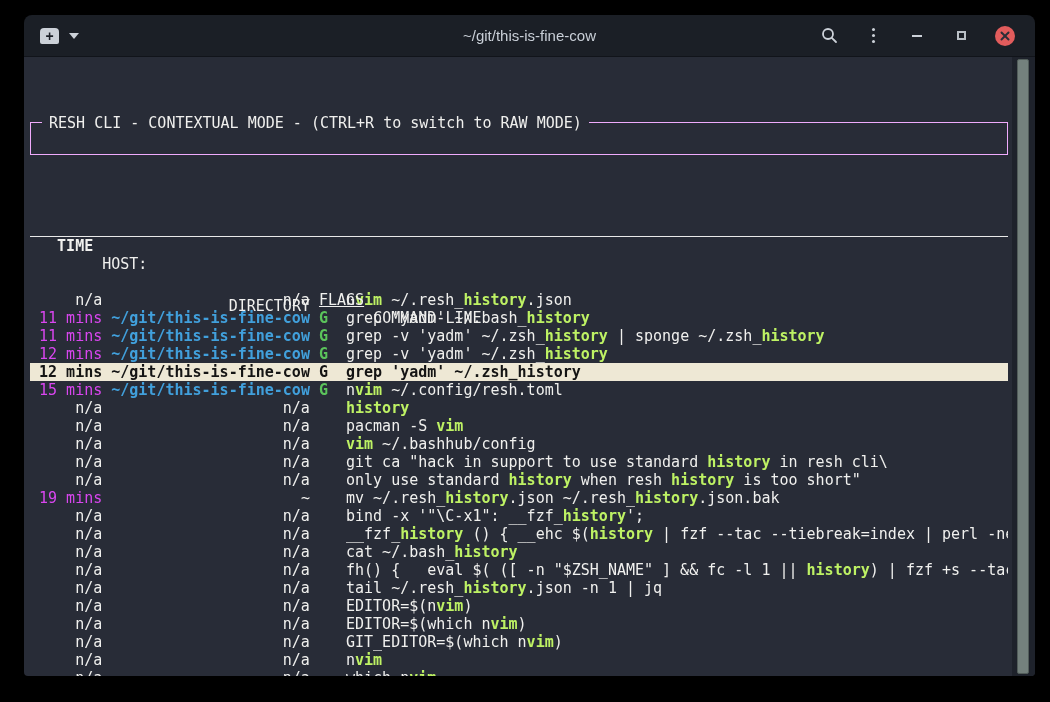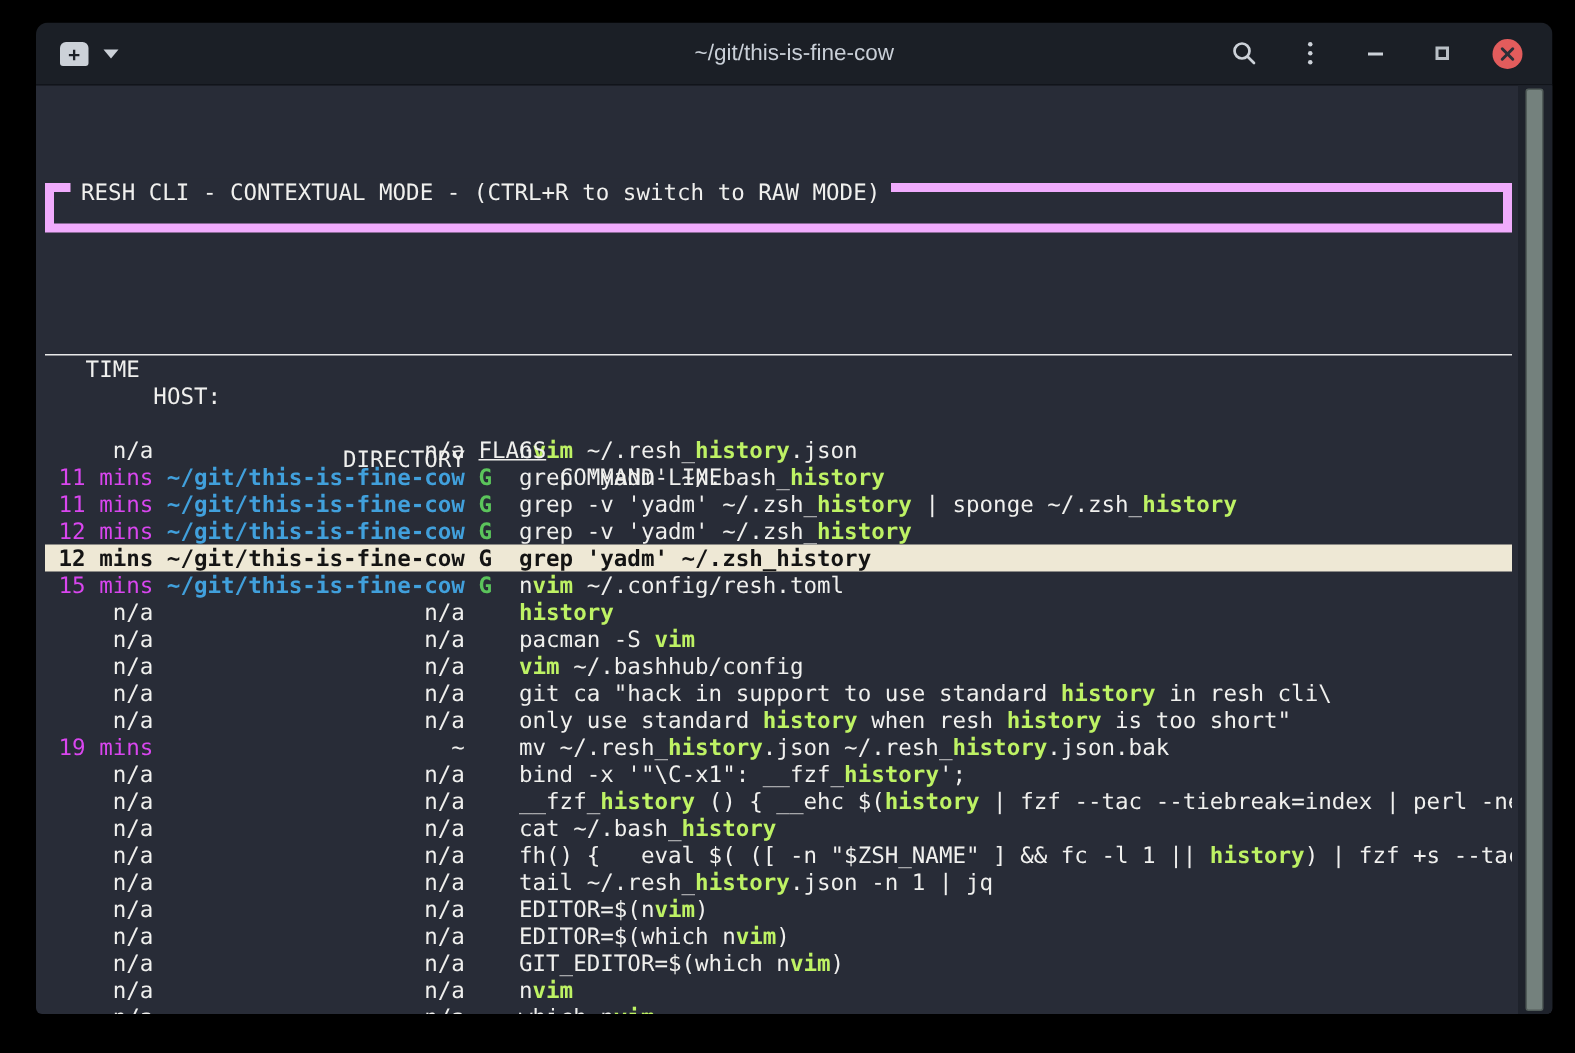--- a/index.html
+++ b/index.html
@@ -40,33 +40,33 @@
     display:flex; align-items:center; justify-content:center; }
 
   
   .content {
     position:relative; height:619px; background:#282c37;
     padding:0 0 0 6px; color:#f0f0ee; font-size:15px; line-height:18px;
   }
   .inner { width:978px; overflow:hidden; white-space:pre; }
 
   .searchbox {
-    position:relative; margin-top:11px; border:6px solid #f0abfc; height:33px;
+    position:relative; margin-top:11px; border:1px solid #f0abfc; height:33px;
     padding:6px 4px 0 4px;
     text-align:center;
   }
   .sb-title {
     position:absolute; top:-9px; left:11px; background:#282c37; padding:0 7px;
     color:#f0f0ee;
   }
   .cursor { display:inline-block; width:9px; height:17px; background:#cccccc; vertical-align:text-bottom; }
 
   .thead { position:relative; margin-top:10px; height:18px; border-bottom:1px solid #e9e9e9; }
   .thead span { position:absolute; }
-  .th-time { left:3ch; } .th-host { left:8ch; } .th-dir { left:22ch;margin-top:24px; }
+  .th-time { left:3ch;font-weight:bold; } .th-host { left:8ch; } .th-dir { left:22ch;margin-top:24px; }
   .th-flags { left:32ch;text-decoration:underline; } .th-cmd { left:38ch; }
 
   .rows { }
   .row { display:flex; height:18px; white-space:pre; overflow:hidden; }
   .rt { width:7ch; margin-left:1ch; text-align:right; flex:none; }
   .rd { width:22ch; margin-left:1ch; text-align:right; flex:none; }
   .rf { width:1ch; margin-left:1ch; flex:none; font-weight:bold; color:#5bc45b; }
   .rc { margin-left:2ch; flex:none; }
   .tv { color:#d946ef; }
   .dirb { color:#41a0dc; font-weight:bold; }

